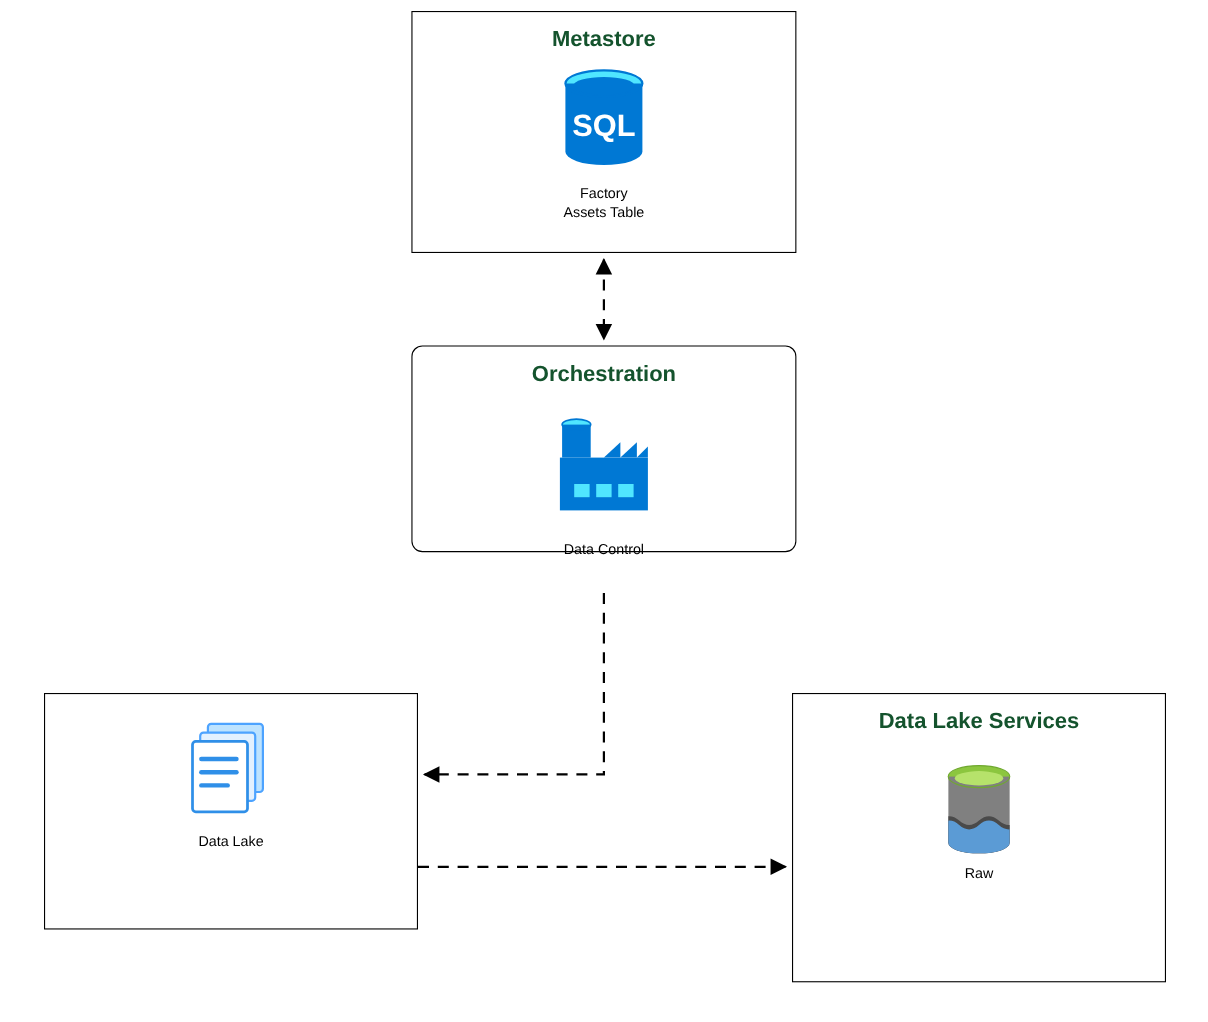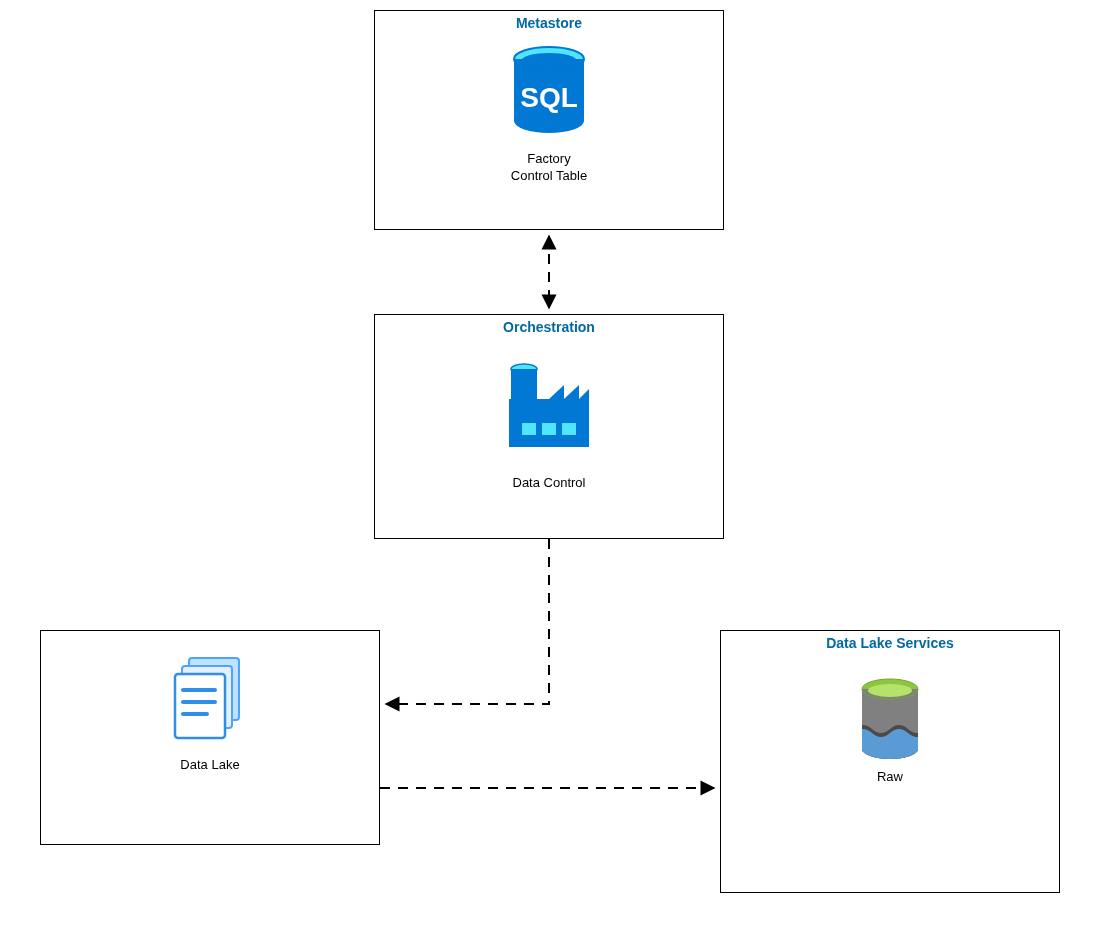--- a/index.html
+++ b/index.html
@@ -17,24 +17,24 @@
     height: 929px;
   }
   .box {
     position: absolute;
     border: 1px solid #000;
     background: #fff;
     box-sizing: border-box;
     text-align: center;
   }
   .box-title {
-    font-size: 14px;
+    font-size: 20px;
     font-weight: 600;
-    color: #0369a1;
-    margin-top: 4px;
+    color: #14532d;
+    margin-top: 14px;
   }
   .caption {
     font-size: 13px;
     color: #000;
     line-height: 1.3;
   }
   .icon-holder {
     display: flex;
     align-items: flex-end;
     justify-content: center;
@@ -53,25 +53,25 @@
       <svg width="90" height="100" viewBox="0 0 90 100">
         <ellipse cx="45" cy="14" rx="35" ry="12" fill="#50E6FF"></ellipse>
         <path d="M10 14 v62 a35 12 0 0 0 70 0 V14" fill="#0078D4"></path>
         <ellipse cx="45" cy="14" rx="35" ry="12" fill="none" stroke="#0078D4" stroke-width="2"></ellipse>
         <ellipse cx="45" cy="16" rx="28" ry="8" fill="#0078D4"></ellipse>
         <text x="45" y="62" text-anchor="middle" font-family="Segoe UI, Arial" font-size="28" font-weight="700" fill="#ffffff">SQL</text>
       </svg>
     </div>
     <div class="caption" style="margin-top:6px;">
       <div>Factory</div>
-      <div>Control Table</div>
+      <div>Assets Table</div>
     </div>
   </div>
 
-  <div class="box" style="left:374px; top:314px; width:350px; height:225px;">
+  <div class="box" style="left:374px; top:314px; width:350px; height:188px;border-radius:10px;">
     <div class="box-title">Orchestration</div>
     <div class="icon-holder" style="height:120px; margin-top:6px;">
       <svg width="110" height="110" viewBox="0 0 110 110">
 
         <ellipse cx="30" cy="18" rx="13" ry="5" fill="#50E6FF"></ellipse>
         <rect x="17" y="18" width="26" height="30" fill="#0078D4"></rect>
         <ellipse cx="30" cy="18" rx="13" ry="5" fill="none" stroke="#0078D4" stroke-width="1.5"></ellipse>
 
         <rect x="15" y="48" width="80" height="48" fill="#0078D4"></rect>
 

